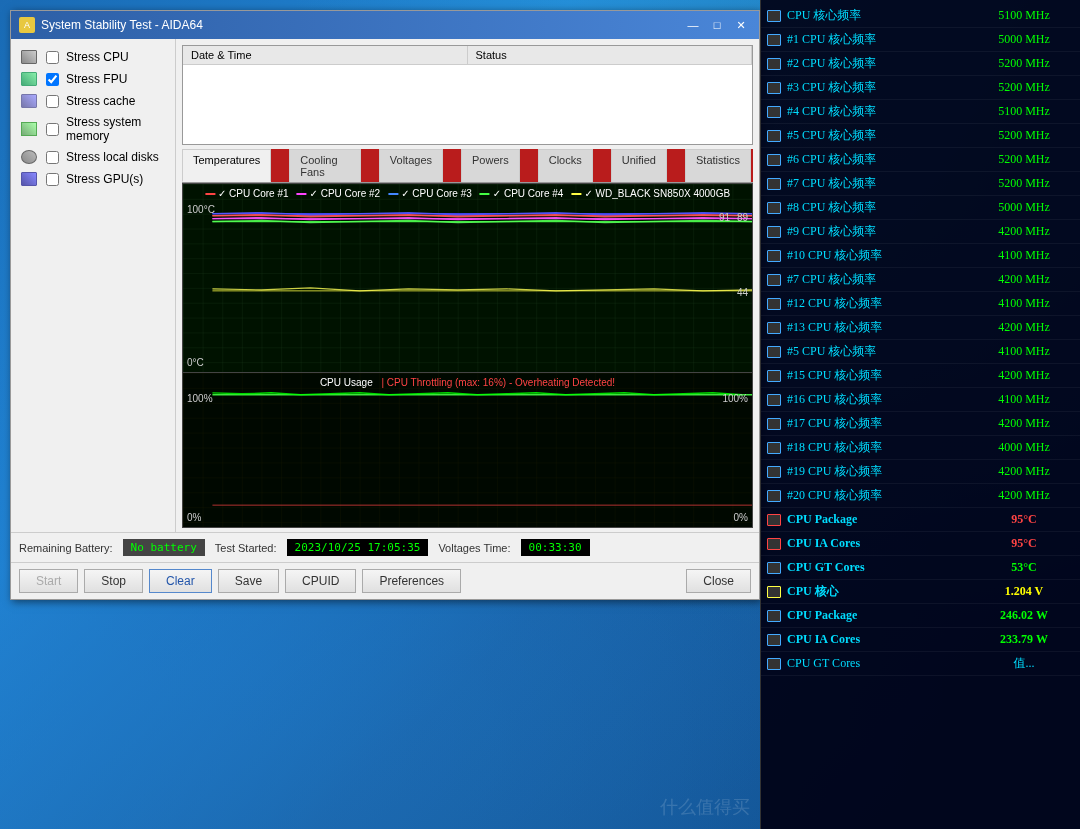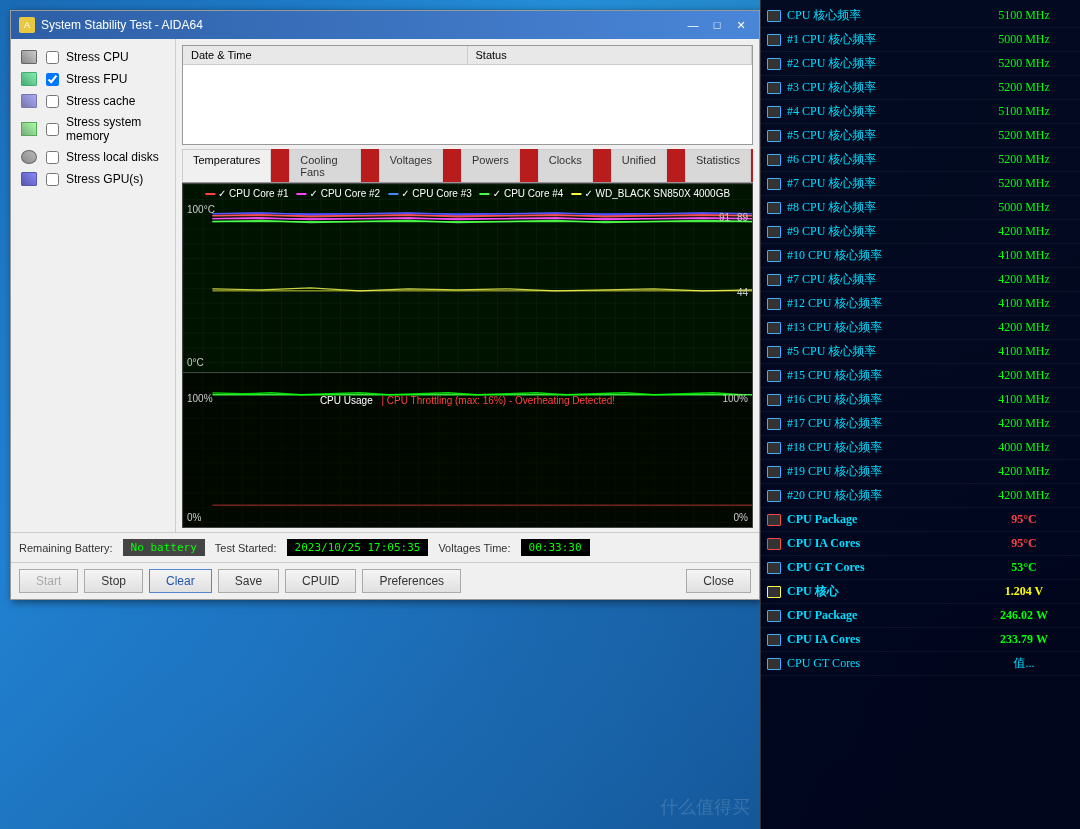--- a/index.html
+++ b/index.html
@@ -263,21 +263,21 @@
     .cpu-chart {
       background: #000;
       height: 155px;
       position: relative;
       border: 1px solid #444;
       border-top: 0;
       overflow: hidden;
     }
     .cpu-chart-title {
       position: absolute;
-      top: 22px;
+      top: 4px;
       left: 50%;
       transform: translateX(-50%);
       font-size: 10px;
       white-space: nowrap;
     }
     .cpu-chart-100-left {
       position: absolute;
       top: 20px;
       left: 4px;
       color: #ccc;

